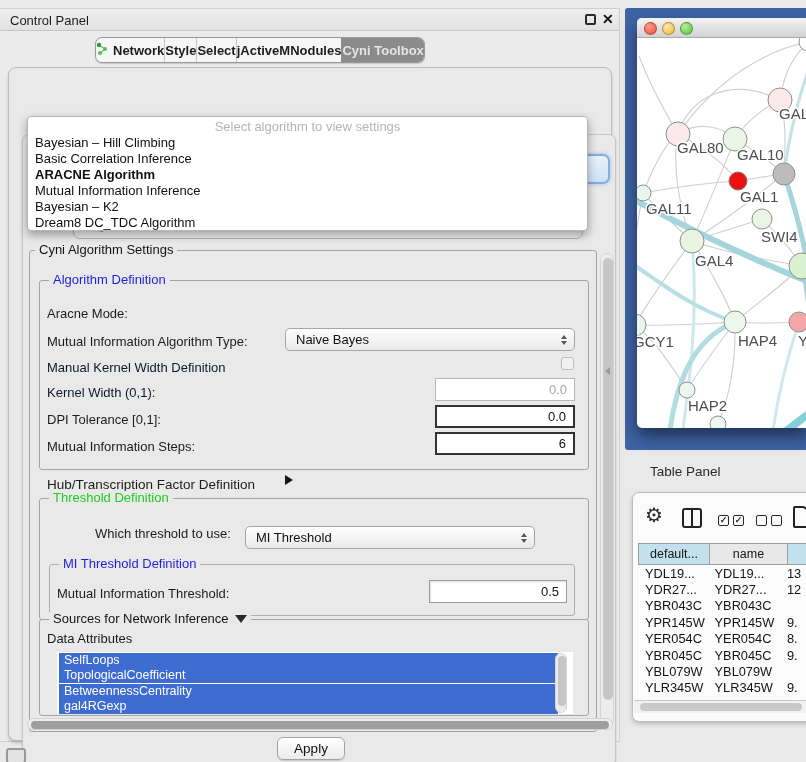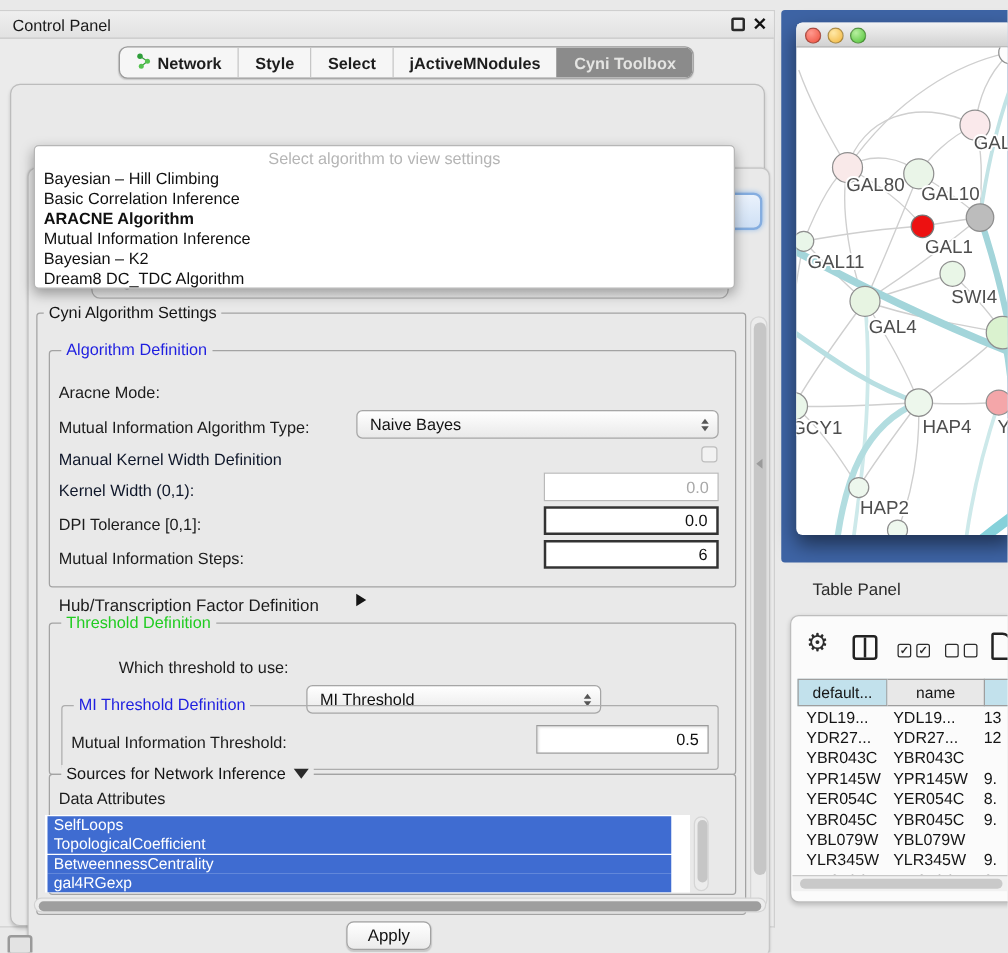--- a/index.html
+++ b/index.html
@@ -6,21 +6,21 @@
   html,body{width:806px;height:762px;overflow:hidden}
   body{background:#e9e9e9;font-family:"Liberation Sans",sans-serif;position:relative}
   
   .cpwin{position:absolute;left:0;top:8px;width:620px;height:734px;background:#ebebeb;border:1px solid #cfcfcf;border-left:none}
   .cptitle{position:absolute;left:0;top:0;width:100%;height:22px;background:linear-gradient(#efefef,#e2e2e2);border-bottom:1px solid #c6c6c6}
   .cptitle .t{position:absolute;left:10px;top:4px;font-size:13px;color:#1a1a1a}
   .floaticon{position:absolute;left:585px;top:5px;width:11px;height:11px;border:2px solid #2a2a2a;border-radius:2px;background:transparent}
   .closeicon{position:absolute;left:602px;top:2px;font-size:14px;font-weight:bold;color:#111}
   
   .tabbar{position:absolute;left:95px;top:28px;height:26px;display:flex;align-items:stretch;border:1px solid #9a9a9a;border-radius:7px;background:#f6f6f6;overflow:hidden;box-shadow:0 1px 1px rgba(0,0,0,.15)}
-  .tab{display:flex;align-items:center;gap:5px;padding:0 13px;font-size:13px;font-weight:bold;color:#1d1d1d;border-left:1px solid #c6c6c6;white-space:nowrap}
+  .tab{display:flex;align-items:center;gap:5px;padding:0 0;font-size:13px;font-weight:bold;color:#1d1d1d;border-left:1px solid #c6c6c6;white-space:nowrap}
   .tab:first-child{border-left:none}
   .tab.sel{background:#8b8b8b;color:#e4e4e2;border-left-color:transparent}
   
   .outerpanel{position:absolute;left:8px;top:58px;width:604px;height:674px;background:#e9e9e9;border:1px solid #bcbcbc;border-radius:8px;box-shadow:0 2px 3px rgba(0,0,0,.18)}
   .subpanel{position:absolute;left:13px;top:66px;width:594px;height:632px;background:#e9e9e9;border:1px solid #c6c6c6;border-radius:7px;box-shadow:0 1px 2px rgba(0,0,0,.2)}
   
   .popup{position:absolute;left:18px;top:48px;width:561px;height:115px;background:#fff;border:1px solid #b6b6b6;border-radius:4px;box-shadow:0 4px 10px rgba(0,0,0,.35);z-index:50;padding-top:1px}
   .popup .prompt{height:17px;line-height:17px;text-align:center;color:#b5b5b5;font-size:13px}
   .popup .item{height:16px;line-height:16px;font-size:13px;color:#101010;padding-left:7px;white-space:nowrap}
   .popup .item.bold{font-weight:bold}
@@ -39,21 +39,21 @@
   .tri-up{width:0;height:0;border-left:3.5px solid transparent;border-right:3.5px solid transparent;border-bottom:4.5px solid #555}
   .tri-dn{width:0;height:0;border-left:3.5px solid transparent;border-right:3.5px solid transparent;border-top:4.5px solid #555}
   .tfield{position:absolute;background:#fff;font-size:13px;display:flex;align-items:center;justify-content:flex-end;padding:0 7px;color:#111}
   .tfield.strong{border:2px solid #333}
   .tfield.soft{border:1px solid #b9b9b9;color:#a9a9a9}
   .tfield.inset{border:1px solid #9b9b9b;box-shadow:inset 1px 1px 2px rgba(0,0,0,.12)}
   .checkbox{position:absolute;width:13px;height:13px;border:1px solid #bdbdbd;border-radius:3px;background:#f2f2f2}
   .tri-right{width:0;height:0;border-top:5.5px solid transparent;border-bottom:5.5px solid transparent;border-left:8px solid #151515;position:absolute}
   .tri-down-big{width:0;height:0;border-left:6px solid transparent;border-right:6px solid transparent;border-top:8px solid #2a2a2a}
   
-  .attrlist{position:absolute;left:27px;top:584px;width:516px;height:62px;background:#fff;overflow:hidden;padding:1px 16px 0 2px}
+  .attrlist{position:absolute;left:48px;top:584px;width:516px;height:62px;background:#fff;overflow:hidden;padding:1px 16px 0 2px}
   .attrlist .li{height:15px;line-height:15px;font-size:12.5px;color:#fff;background:#3f6cd1;width:499px;padding-left:5px;margin-bottom:0.3px;white-space:nowrap}
   
   .sb-track-v{position:absolute;background:#ececec;border:1px solid #d5d5d5;border-radius:7px}
   .sb-thumb{position:absolute;background:#c6c6c6;border-radius:5px}
   .sb-track-h{position:absolute;background:#ededed;border:1px solid #d3d3d3;border-radius:6px}
   .sb-thumb-dark{position:absolute;background:#9e9e9e;border-radius:4px}
   
   .applybtn{position:absolute;left:268px;top:669px;width:68px;height:23px;border:1px solid #a2a2a2;border-radius:6px;background:linear-gradient(#ffffff,#ebebeb);font-size:13.5px;color:#111;display:flex;align-items:center;justify-content:center;box-shadow:0 1px 1px rgba(0,0,0,.15)}
   .miniicon{position:absolute;left:6px;top:748px;width:20px;height:16px;border:2px solid #9a9a9a;border-radius:3px;background:#e3e3e3}
   .divhandle{position:absolute;left:605px;top:367px;width:0;height:0;border-top:4px solid transparent;border-bottom:4px solid transparent;border-right:5px solid #9a9a9a}
@@ -183,21 +183,21 @@
 
     <div class="lbl" style="left:38px;top:410px;font-size:13.5px">Hub/Transcription Factor Definition</div>
     <div class="tri-right" style="left:276px;top:407px"></div>
 
     <div class="fs" style="left:30px;top:430px;width:550px;height:122px"></div>
     <div class="legend lg-green" style="left:40px;top:423px">
       <span>Threshold Definition</span>
     </div>
 
     <div class="lbl b" style="left:86px;top:459px">Which threshold to use:</div>
-    <div class="combo" style="left:236px;top:480px;width:236px;height:23px">
+    <div class="combo" style="left:236px;top:458px;width:290px;height:23px">
       <span>MI Threshold</span>
       <span class="spin">
           <span class="tri-up"></span>
           <span class="tri-dn"></span>
         </span>
     </div>
 
     <div class="fs" style="left:40px;top:496px;width:526px;height:52px;border-color:#adadad"></div>
     <div class="legend lg-blue" style="left:50px;top:489px">
       <span>MI Threshold Definition</span>

